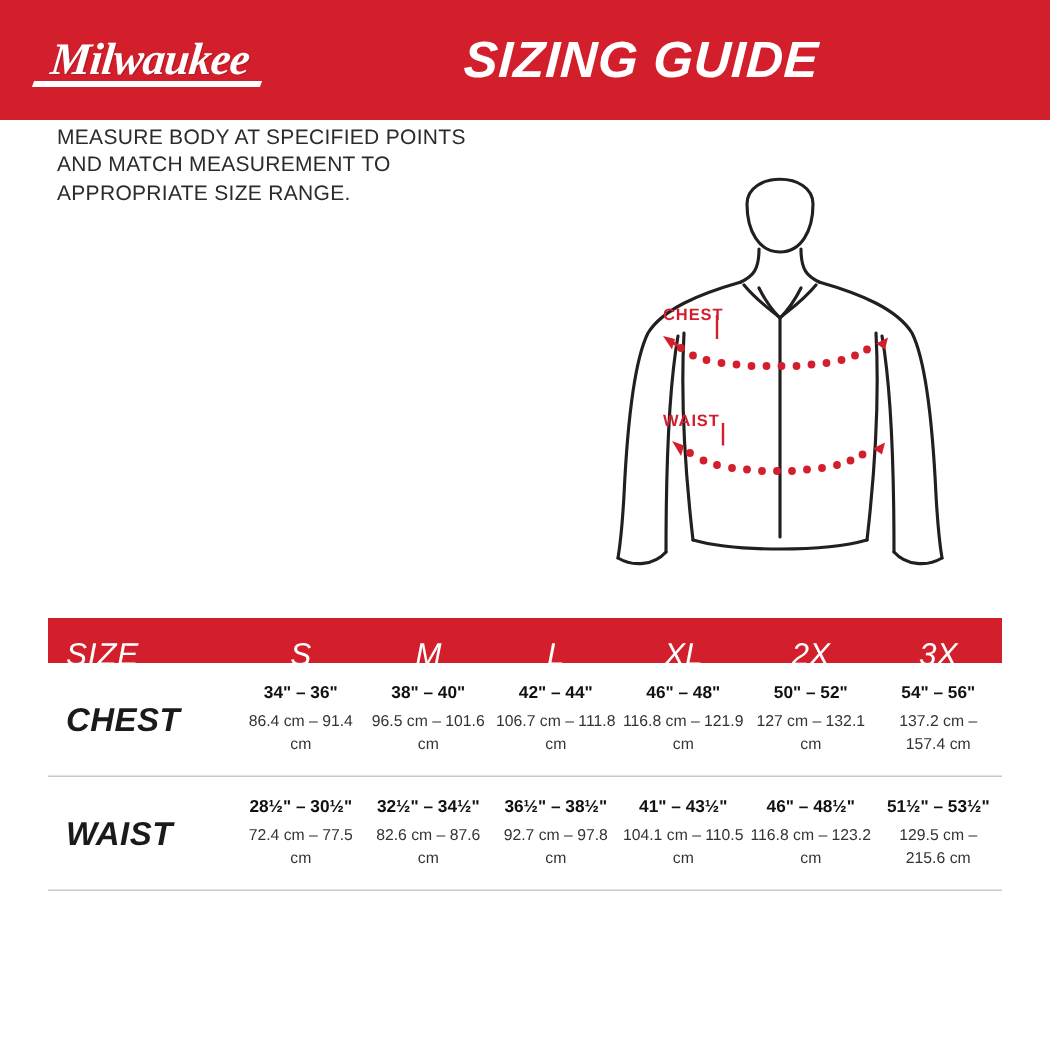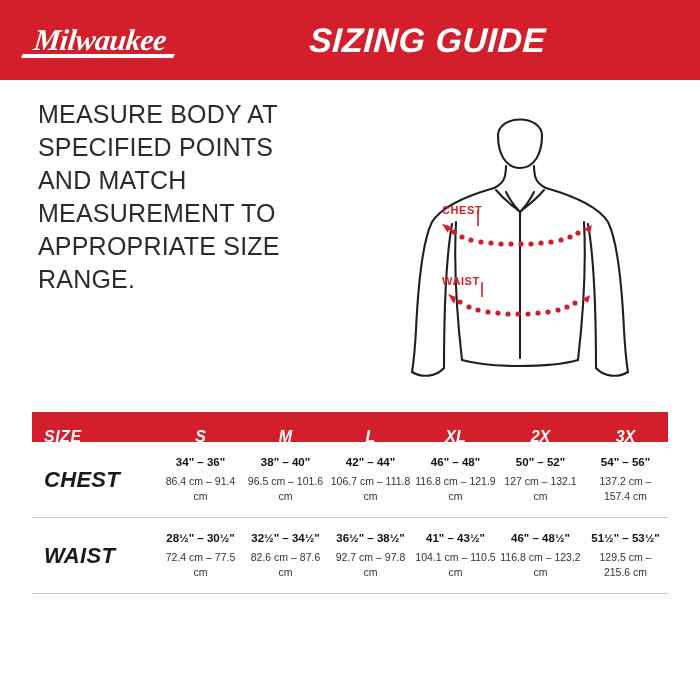--- a/index.html
+++ b/index.html
@@ -58,24 +58,24 @@
     font-weight: bold;
     font-style: italic;
     letter-spacing: 0.5px;
     padding-right: 40px;
     transform: skewX(-3deg);
   }
 
   
   .intro {
     position: absolute;
-    left: 38px; top: 98px;
+    left: 38px; top: 82px;
     width: 280px;
     color: #2b2b2b;
-    font-size: 25px;
+    font-size: 14px;
     line-height: 1.32;
     letter-spacing: 0.2px;
   }
 
   
   .figure {
     position: absolute;
     left: 370px; top: 92px;
     width: 300px; height: 290px;
   }
@@ -96,22 +96,22 @@
     width: 636px;
   }
   .thead {
     background: #d31f2b;
     height: 30px;
     display: flex;
     align-items: center;
     color: #ffffff;
   }
   .thead .cell {
-    font-size: 16px;
-    font-weight: bold;
+    font-size: 21px;
+    font-weight: normal;
     font-style: italic;
     text-align: center;
     margin-top: 20px;
   }
   .thead .cell.rowhead {
     text-align: left;
     padding-left: 12px;
     letter-spacing: 0.5px;
   }
   .row {

